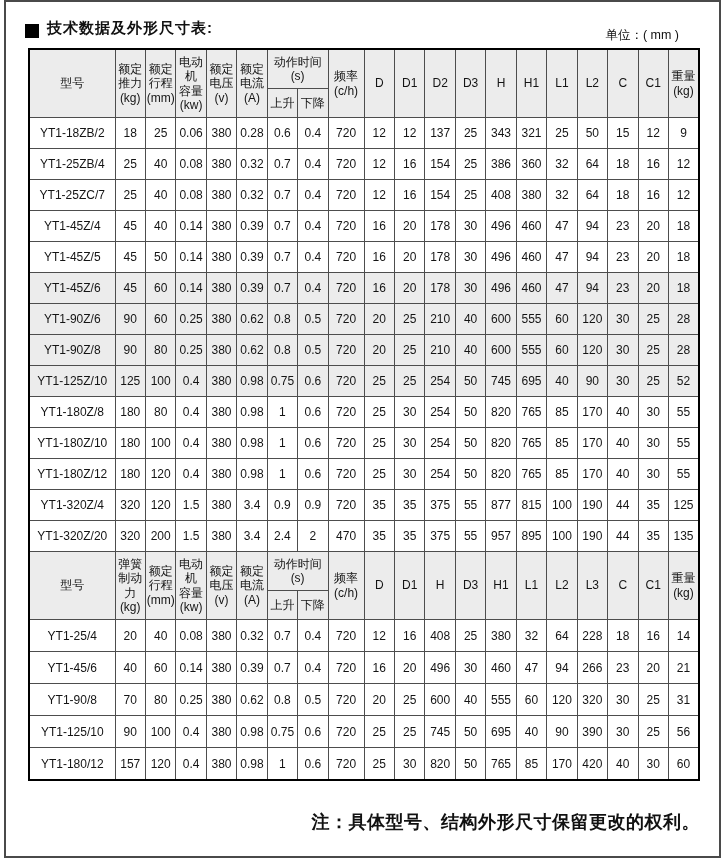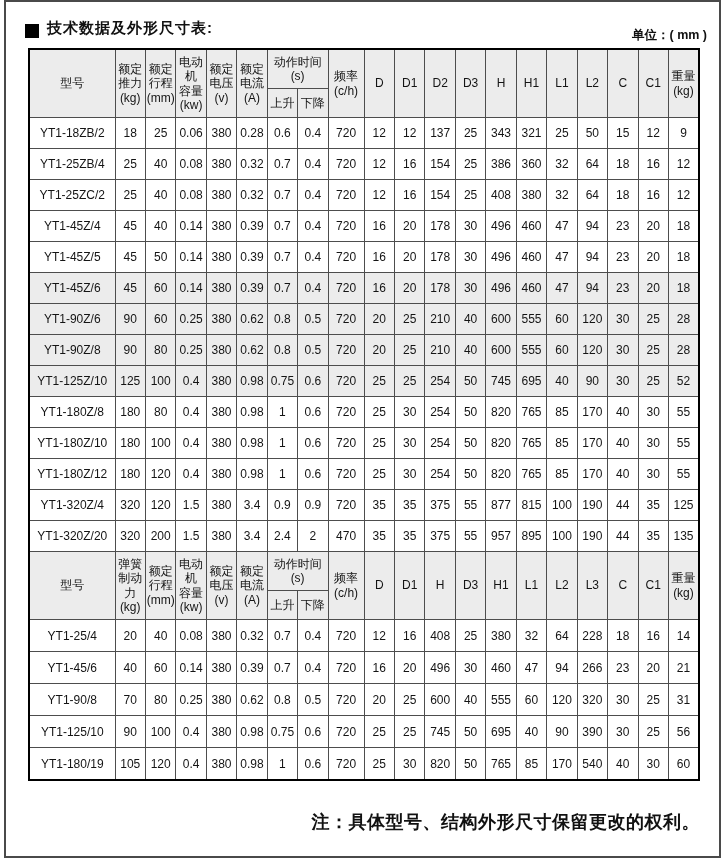--- a/index.html
+++ b/index.html
@@ -16,21 +16,21 @@
     position:absolute;left:25px;top:14px;height:24px;
     display:flex;align-items:flex-end;gap:8px;
   }
   .title-square{
     width:14px;height:14px;background:#000;display:inline-block;
   }
   .page-title{
     font-size:15px;font-weight:bold;letter-spacing:1px;
   }
   .unit-label{
-    position:absolute;right:20px;top:27px;font-size:12.5px;font-weight:bold;margin-left:40px;
+    position:absolute;right:48px;top:27px;font-size:12.5px;font-weight:normal;margin-left:40px;
   }
   table.spec{
     position:absolute;left:28px;top:48px;width:672px;
     border-collapse:collapse;table-layout:fixed;
     border:2px solid #000;
     font-size:12px;
   }
   table.spec th, table.spec td{
     border:1px solid #4d4d4d;
     text-align:center;vertical-align:middle;
@@ -168,21 +168,21 @@
         <td>25</td>
         <td>386</td>
         <td>360</td>
         <td>32</td>
         <td>64</td>
         <td>18</td>
         <td>16</td>
         <td>12</td>
       </tr>
       <tr>
-        <td class="model">YT1-25ZC/2</td>
+        <td class="model">YT1-25ZC/7</td>
         <td>25</td>
         <td>40</td>
         <td>0.08</td>
         <td>380</td>
         <td>0.32</td>
         <td>0.7</td>
         <td>0.4</td>
         <td>720</td>
         <td>12</td>
         <td>16</td>
@@ -564,37 +564,37 @@
         <td>50</td>
         <td>695</td>
         <td>40</td>
         <td>90</td>
         <td>390</td>
         <td>30</td>
         <td>25</td>
         <td>56</td>
       </tr>
       <tr>
-        <td class="model">YT1-180/19</td>
-        <td>105</td>
+        <td class="model">YT1-180/12</td>
+        <td>157</td>
         <td>120</td>
         <td>0.4</td>
         <td>380</td>
         <td>0.98</td>
         <td>1</td>
         <td>0.6</td>
         <td>720</td>
         <td>25</td>
         <td>30</td>
         <td>820</td>
         <td>50</td>
         <td>765</td>
         <td>85</td>
         <td>170</td>
-        <td>540</td>
+        <td>420</td>
         <td>40</td>
         <td>30</td>
         <td>60</td>
       </tr>
     </tbody>
 </table>
 
 <div class="note">注：具体型号、结构外形尺寸保留更改的权利。</div>
 
 </body></html>

